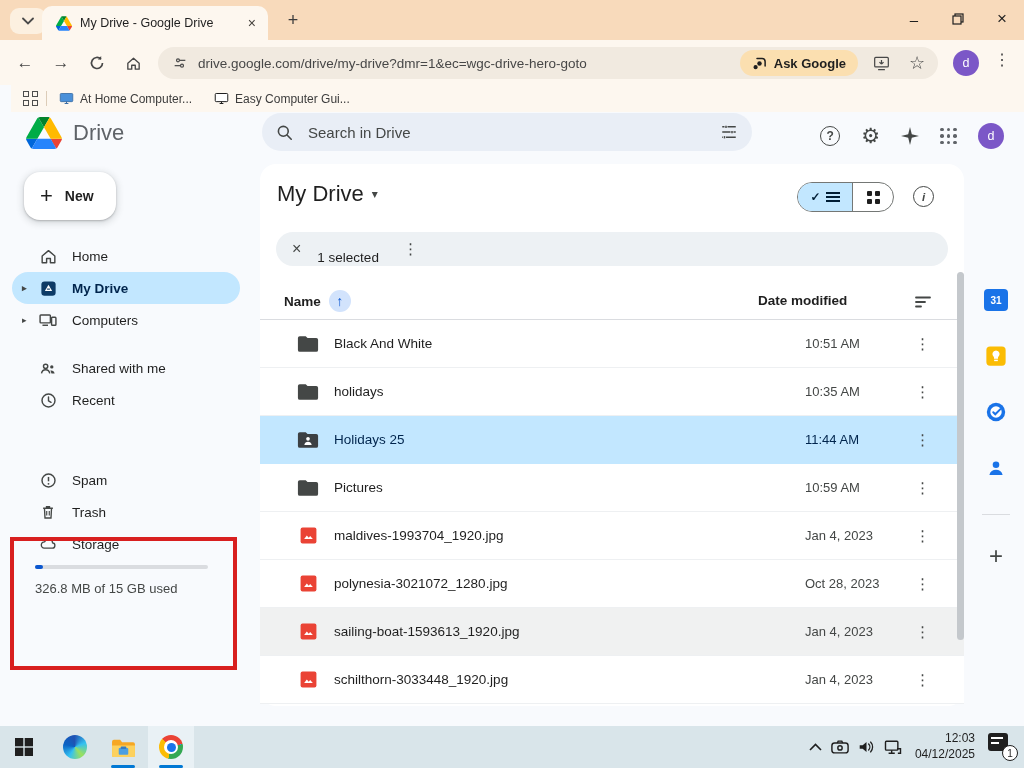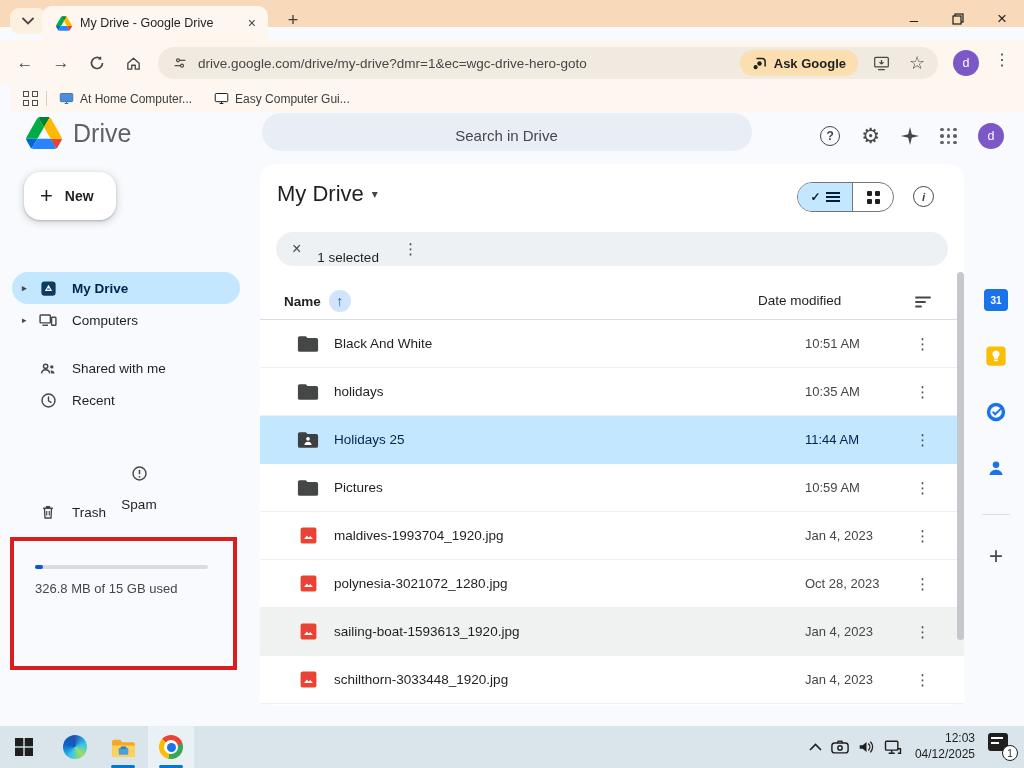--- a/index.html
+++ b/index.html
@@ -1,21 +1,21 @@
 <!DOCTYPE html>
 <html><head>
 <meta charset="utf-8">
 <style>
   * { margin:0; padding:0; box-sizing:border-box; }
   html,body { width:1024px; height:768px; overflow:hidden; }
   body { font-family:"Liberation Sans", sans-serif; }
   .stage { position:relative; width:1024px; height:768px; background:#f8fafd; overflow:hidden; }
 
   
-  .tabstrip { position:absolute; left:0; top:0; width:1024px; height:27px; background:#f8dabb; }
+  .tabstrip { position:absolute; left:0; top:0; width:1024px; height:40px; background:#f8dabb; }
   .tab-search-btn { position:absolute; left:10px; top:8px; width:36px; height:26px; border-radius:9px; background:#fcf0e0; display:flex; align-items:center; justify-content:center; }
   .tab { position:absolute; left:42px; top:6px; width:226px; height:34px; background:#fdf7ef; border-radius:10px 10px 0 0; display:flex; align-items:center; gap:8px; padding:0 10px 0 14px; }
   .tab-title { flex:1; font-size:12.5px; color:#1f1f1f; white-space:nowrap; overflow:hidden; }
   .tab-close { font-size:14px; color:#45413c; padding:0 2px; }
   .newtab-btn { position:absolute; left:280px; top:7px; width:26px; height:26px; display:flex; align-items:center; justify-content:center; font-size:18px; color:#3c3c3c; }
   .win-controls { position:absolute; right:0; top:0; height:38px; display:flex; }
   .win-btn { width:44px; height:38px; display:flex; align-items:center; justify-content:center; font-size:15px; color:#1f1f1f; }
 
   .toolbar { position:absolute; left:0; top:40px; width:1024px; height:45px; background:#fdf7ef; }
   .nav-btn { position:absolute; top:50px; width:30px; height:26px; display:flex; align-items:center; justify-content:center; font-size:17px; color:#474747; }
@@ -29,22 +29,22 @@
 
   .bookmarks { position:absolute; left:0; top:85px; width:1024px; height:27px; background:#fdf7ef; display:flex; align-items:center; padding-left:12px;margin-left:11px; }
   .bm-item { display:flex; align-items:center; gap:6px; font-size:12px; color:#3c3c3c; margin-right:22px; }
   .bm-divider { width:1px; height:15px; background:#dcccb8; margin:0 12px 0 8px; }
   .appgrid-2x2 { width:15px; height:15px; display:grid; grid-template-columns:6px 6px; grid-template-rows:6px 6px; gap:3px; }
   .appgrid-2x2 span { background:transparent; border:1.6px solid #4d4d4d; }
 
   
   .drive { position:absolute; left:0; top:112px; width:1024px; height:614px; background:#f8fafd; }
   .d-logo { position:absolute; left:26px; top:5px; display:flex; align-items:center; gap:11px; }
-  .d-logo-text { font-size:25px; color:#5f6368;text-align:center; }
-  .d-search { position:absolute; left:262px; top:1px; width:490px; height:38px; background:#e9eef6; border-radius:24px; display:flex; align-items:center; gap:14px; padding:0 14px 0 13px;flex-direction:column; }
+  .d-logo-text { font-size:22px; color:#5f6368;text-align:center; }
+  .d-search { position:absolute; left:262px; top:1px; width:490px; height:38px; background:#e9eef6; border-radius:24px; display:flex; align-items:center; gap:14px; padding:0 14px 0 13px; }
   .d-search-text { flex:1; font-size:15px; color:#444746; }
   .d-topicons { position:absolute; right:20px; top:4px; height:40px; display:flex; align-items:center; gap:21px; }
   .d-icon { color:#444746; font-size:19px; display:flex; align-items:center; justify-content:center; }
   .help-circle { width:20px; height:20px; border:1.7px solid #444746; border-radius:50%; font-size:12px; font-weight:bold; display:flex; align-items:center; justify-content:center; }
   .sparkle { width:18px; height:18px; background:#444746; clip-path:polygon(50% 0,60% 40%,100% 50%,60% 60%,50% 100%,40% 60%,0 50%,40% 40%); }
   .appgrid-3x3 { width:17px; height:17px; display:grid; grid-template-columns:repeat(3,3.5px); grid-template-rows:repeat(3,3.5px); gap:3px; }
   .appgrid-3x3 span { background:#5f6368; border-radius:50%; }
 
   .new-btn { position:absolute; left:24px; top:60px; height:48px; padding:0 22px 0 16px; background:#fff; border-radius:16px; box-shadow:0 1px 2px rgba(60,64,67,.3), 0 2px 6px 2px rgba(60,64,67,.15); display:flex; align-items:center; gap:12px; font-size:14px; font-weight:bold; color:#1f1f1f; }
   .new-plus { font-size:22px; font-weight:normal; color:#1f1f1f; }
@@ -76,21 +76,21 @@
   .info-btn { position:absolute; left:653px; top:22px; width:21px; height:21px; border:1.6px solid #444746; border-radius:50%; display:flex; align-items:center; justify-content:center; font-size:11.5px; font-style:italic; font-weight:bold; color:#444746; }
 
   .sel-bar { position:absolute; left:16px; top:68px; width:672px; height:34px; background:#edf1f4; border-radius:17px; display:flex; align-items:center; padding:0 16px; }
   .sel-x { font-size:16px; color:#444746; margin-right:16px; }
   .sel-count { font-size:13.5px; color:#1f1f1f;margin-top:16px; }
   .sel-menu { font-size:15px; color:#444746; margin-left:24px; }
 
   .cols-row { position:absolute; left:0; top:116px; width:704px; height:40px; border-bottom:1px solid #dadce0; }
   .col-name { position:absolute; left:24px; top:10px; font-size:13.5px; font-weight:bold; color:#1f1f1f; display:flex; align-items:center; gap:8px; }
   .sort-circle { width:22px; height:22px; border-radius:50%; background:#d2e3fc; color:#0b57d0; font-size:14px; display:flex; align-items:center; justify-content:center; }
-  .col-date { position:absolute; left:498px; top:13px; font-size:13.5px; font-weight:normal; color:#1f1f1f; }
+  .col-date { position:absolute; left:498px; top:13px; font-size:13.5px; font-weight:bold; color:#1f1f1f; }
   .col-sort-ic { position:absolute; left:655px; top:14px; }
 
   .rows { position:absolute; left:0; top:156px; width:704px; }
   .row { position:relative; width:704px; height:48px; display:flex; align-items:center; padding-left:36px; border-bottom:1px solid #eef0f2; background:#fff; }
   .row.selected { background:#c2e7ff; border-bottom-color:#c2e7ff; }
   .row.hover { background:#f0f1f1; }
   .ficon { width:24px; height:24px; margin-right:14px; display:flex; align-items:center; justify-content:center; }
   .fname { font-size:13.5px; color:#1f1f1f; }
   .row.selected .fname, .row.selected .fdate { color:#00254d; }
   .fdate { position:absolute; left:498px; font-size:13px; color:#444746;margin-left:47px; }
@@ -276,20 +276,28 @@
           <span></span>
         </span>
       <span class="avatar">d</span>
     </div>
 
     <div class="new-btn">
       <span class="new-plus">+</span>
       <span>New</span>
     </div>
 
+    <div class="nav-item" style="top:128px;">
+      <span class="nav-ic">
+          <svg width="19" height="19" viewBox="0 0 24 24">
+            <path d="M4 11.3 12 4.6l8 6.7V20h-5.6v-5.4h-4.8V20H4z" fill="none" stroke="#444746" stroke-width="1.8" stroke-linejoin="round"></path>
+          </svg>
+        </span>
+      <span>Home</span>
+    </div>
     <div class="nav-item sel" style="top:160px;">
       <span class="nav-caret">▸</span>
       <span class="nav-ic">
           <svg width="19" height="19" viewBox="0 0 24 24">
             <rect x="3" y="3" width="18" height="18" rx="4" fill="#0d3b66"></rect>
             <path d="M12 7.2 16.6 15H7.4z" fill="#fff"></path>
             <path d="M10.2 12.8h3.6" stroke="#0d3b66" stroke-width="1.4"></path>
           </svg>
         </span>
       <span>My Drive</span>
@@ -318,38 +326,46 @@
     </div>
     <div class="nav-item" style="top:272px;">
       <span class="nav-ic">
           <svg width="19" height="19" viewBox="0 0 24 24">
             <circle cx="12" cy="12" r="8.2" fill="none" stroke="#444746" stroke-width="1.8"></circle>
             <path d="M12 7.5v4.8l3.2 2" fill="none" stroke="#444746" stroke-width="1.8" stroke-linecap="round"></path>
           </svg>
         </span>
       <span>Recent</span>
     </div>
-    <div class="nav-item" style="top:352px;flex-direction:column;">
+    <div class="nav-item" style="top:352px;">
       <span class="nav-ic">
           <svg width="19" height="19" viewBox="0 0 24 24">
             <circle cx="12" cy="12" r="8.2" fill="none" stroke="#444746" stroke-width="1.8"></circle>
             <line x1="12" y1="7.5" x2="12" y2="13" stroke="#444746" stroke-width="1.9"></line>
             <circle cx="12" cy="16.2" r="1.2" fill="#444746"></circle>
           </svg>
         </span>
       <span>Spam</span>
     </div>
     <div class="nav-item" style="top:384px;">
       <span class="nav-ic">
           <svg width="18" height="18" viewBox="0 0 24 24">
             <path d="M5.5 7h13M10 7V5h4v2M7.3 7l.7 13h8l.7-13" fill="none" stroke="#444746" stroke-width="1.8"></path>
             <path d="M10.3 10.5v6M13.7 10.5v6" stroke="#444746" stroke-width="1.5"></path>
           </svg>
         </span>
       <span>Trash</span>
+    </div>
+    <div class="nav-item" style="top:416px;">
+      <span class="nav-ic">
+          <svg width="20" height="18" viewBox="0 0 24 24">
+            <path d="M7 17.5a4.2 4.2 0 1 1 .6-8.4 5.4 5.4 0 0 1 10.5 1.5 3.3 3.3 0 0 1-.8 6.9z" fill="none" stroke="#444746" stroke-width="1.8" stroke-linejoin="round"></path>
+          </svg>
+        </span>
+      <span>Storage</span>
     </div>
 
     <div class="storage-bar">
         <div class="storage-fill"></div>
       </div>
     <div class="storage-text">326.8 MB of 15 GB used</div>
 
     <div class="d-card">
       <div class="card-title">
         <span>My Drive</span>

